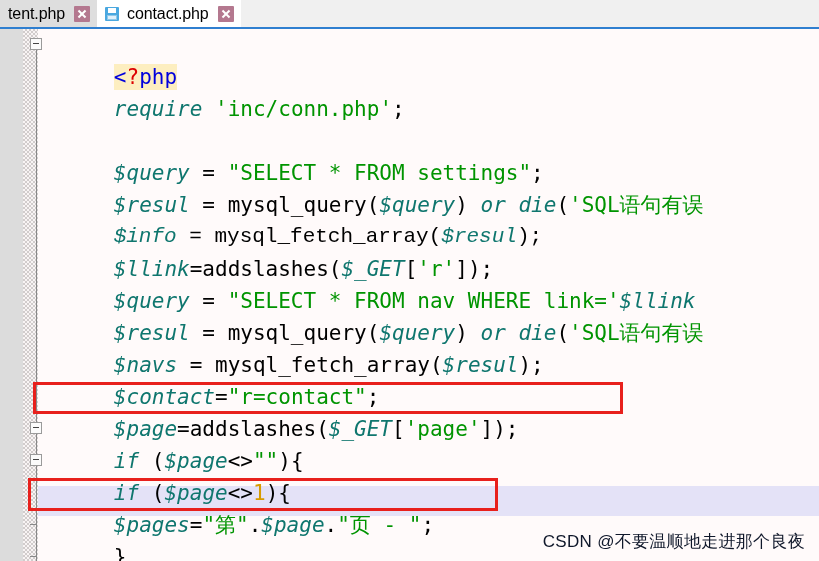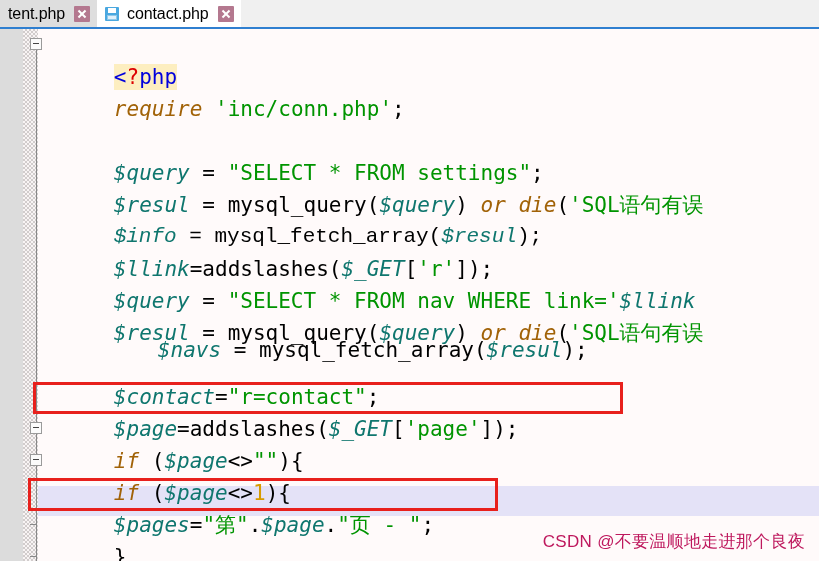--- a/index.html
+++ b/index.html
@@ -108,21 +108,21 @@
     font-size:21px;
     line-height:32px;
     white-space:pre;
     color:#000;
     letter-spacing:0px;
   }
   .line .tok{white-space:pre;}
 
   
   .t-var{color:#0f766e;font-style:italic;}        
-  .t-kw{color:#a16207;font-style:italic;text-align:right;}          
+  .t-kw{color:#0f766e;font-style:italic;text-align:right;}          
   .t-str{color:#009400;}                             
   .t-num{color:#d79b00;}
   .t-tag-b{color:#0000dd;}                          
   .t-tag-q{color:#dd0000;}                          
 
   
   .php-open{background:#fdeec0;padding:1px 0;}
 
   
   .cur-line-hl{
@@ -132,21 +132,21 @@
   
   .redbox{
     position:absolute;border:3px solid #e8201c;box-sizing:border-box;
     pointer-events:none;
   }
 
   
   .watermark{
     position:absolute;right:14px;bottom:8px;
     font-family:"Liberation Sans",sans-serif;
-    font-size:17px;color:#be185d;white-space:nowrap;
+    font-size:17px;color:#0f172a;white-space:nowrap;
     letter-spacing:.3px;
     margin-left:20px;
   }
 </style>
 </head>
 <body>
 
 <div id="app">
 
   <div class="tabbar">
@@ -207,21 +207,21 @@
     </div>
 
     <div class="line" style="top:224px;">
       <span class="tok t-var">$query</span><span class="tok"> = </span><span class="tok t-str">"SELECT * FROM nav WHERE link='</span><span class="tok t-var">$llink</span>
     </div>
 
     <div class="line" style="top:256px;">
       <span class="tok t-var">$resul</span><span class="tok"> = mysql_query(</span><span class="tok t-var">$query</span><span class="tok">) </span><span class="tok t-kw">or die</span><span class="tok">(</span><span class="tok t-str">'SQL语句有误</span>
     </div>
 
-    <div class="line" style="top:273px;margin-left:44px;">
+    <div class="line" style="top:288px;">
       <span class="tok t-var">$navs</span><span class="tok"> = mysql_fetch_array(</span><span class="tok t-var">$resul</span><span class="tok">);</span>
     </div>
 
     <div class="line" style="top:320px;">
       <span class="tok t-var">$contact</span><span class="tok">=</span><span class="tok t-str">"r=contact"</span><span class="tok">;</span>
     </div>
 
     <div class="line" style="top:352px;">
       <span class="tok t-var">$page</span><span class="tok">=addslashes(</span><span class="tok t-var">$_GET</span><span class="tok">[</span><span class="tok t-str">'page'</span><span class="tok">]);</span>
     </div>

